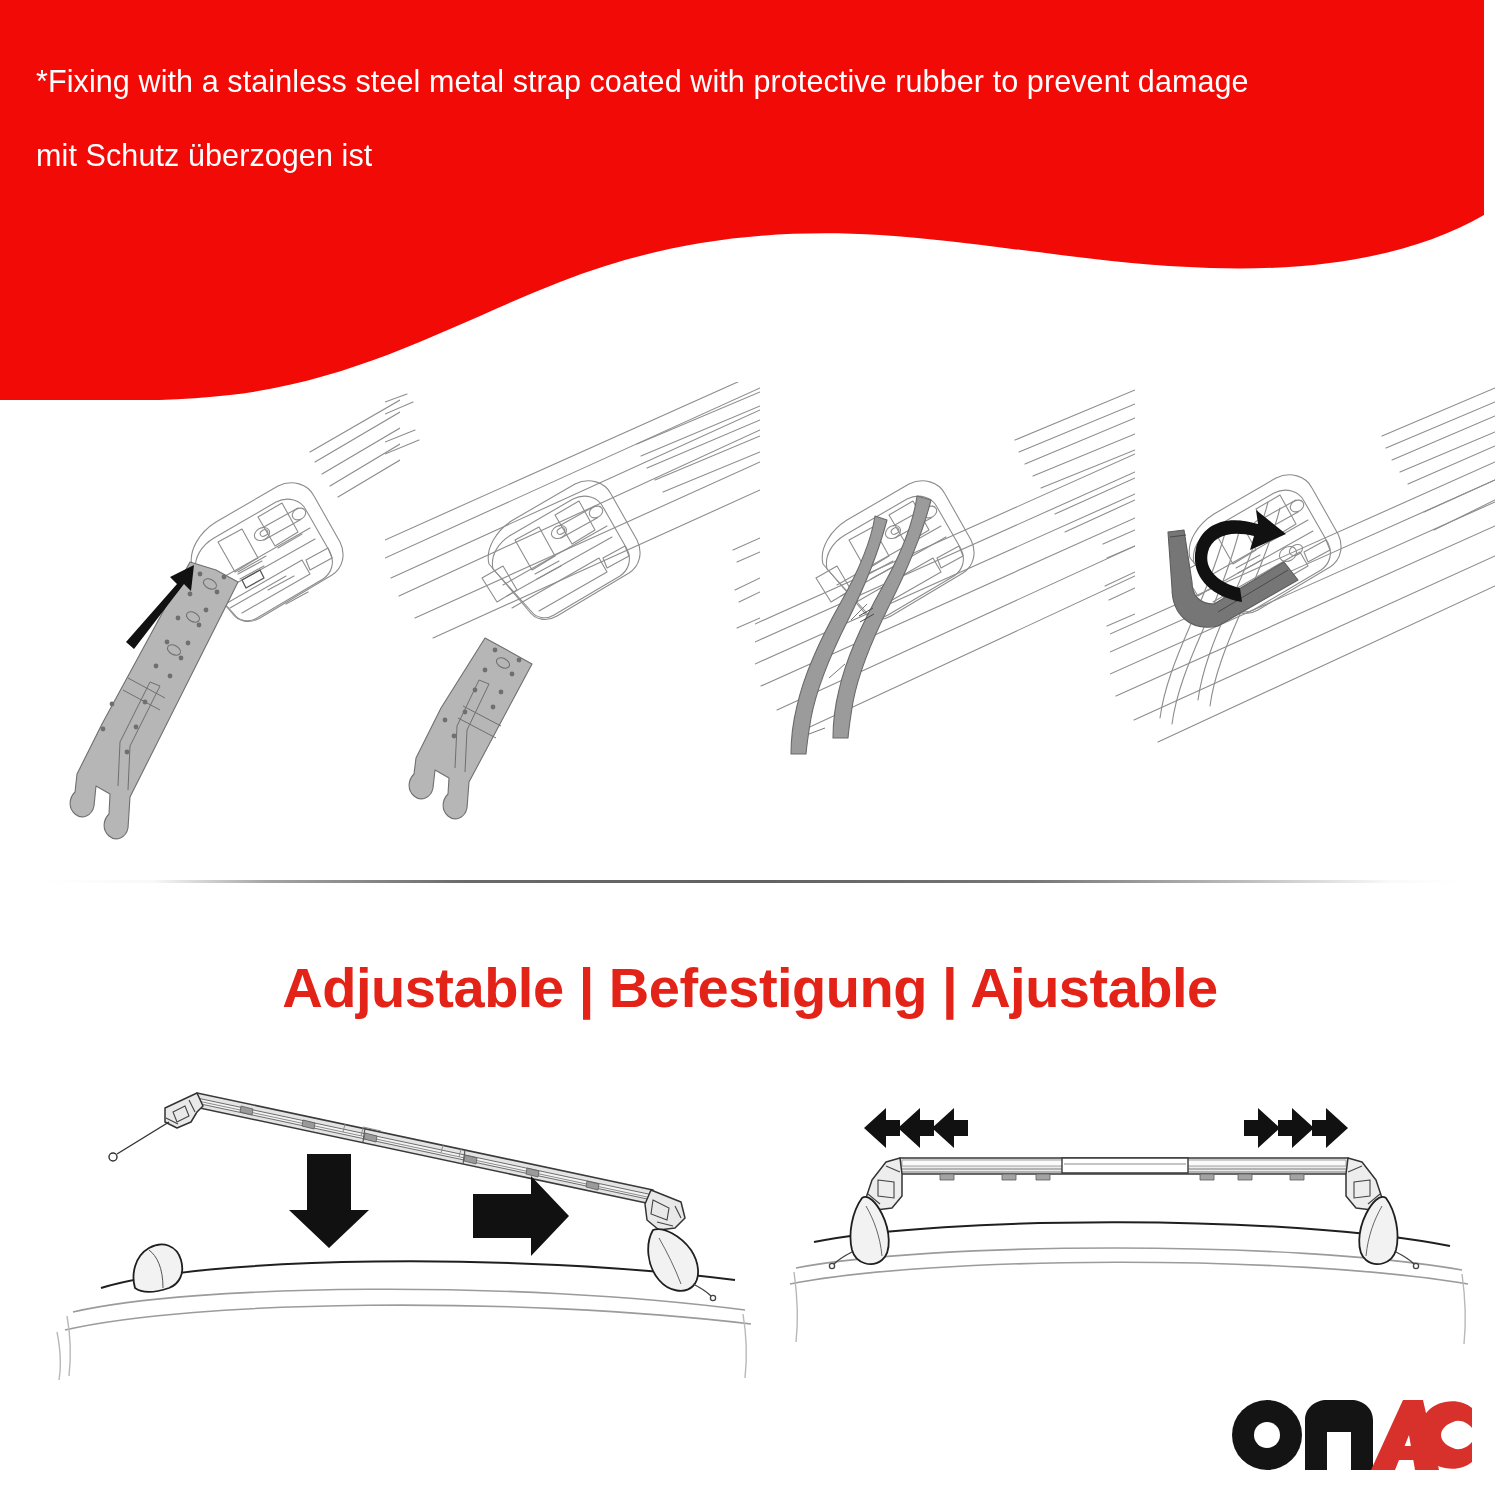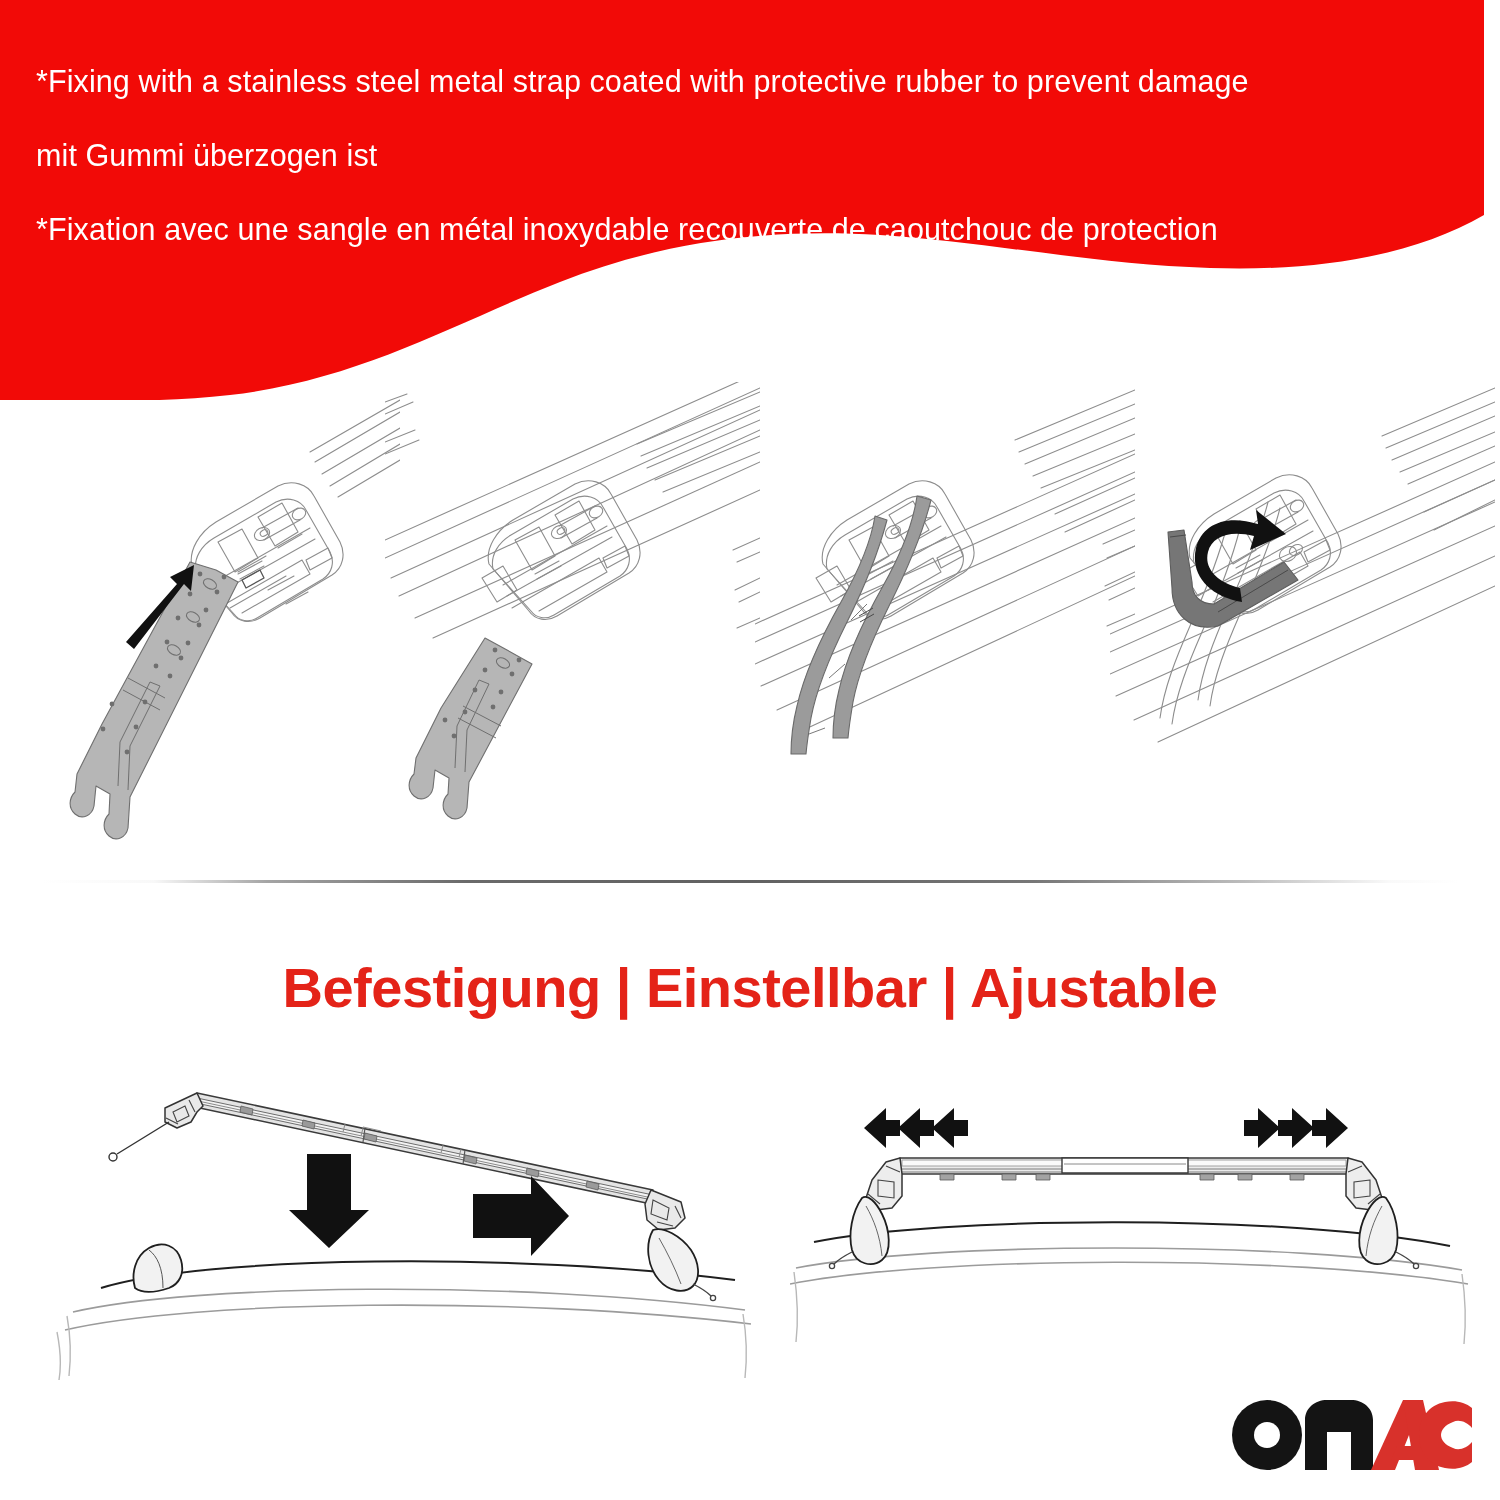--- a/index.html
+++ b/index.html
@@ -87,22 +87,21 @@
     <svg width="1500" height="400" viewBox="0 0 1500 400" preserveAspectRatio="none">
       <path d="M0,0 L1500,0 L1500,205
                C1430,252 1330,272 1210,268
                C1090,264 990,242 880,235
                C760,228 660,243 560,282
                C455,323 360,380 230,395
                C150,404 70,400 0,400 Z" fill="#F20A07"></path>
     </svg>
     <div class="banner-text">
       <span class="ln">*Fixing with a stainless steel metal strap coated with protective rubber to prevent damage</span>
-      <span class="ln">mit Gummi überzogen ist</span>
-      <span class="ln">*Fixation avec une sangle en métal inoxydable recouverte de caoutchouc de protection</span>
+      <span class="ln">mit Schutz überzogen ist</span>
     </div>
   </div>
 
   <div class="steps">
 
     <div class="step step-1">
       <svg viewBox="0 0 390 470">
         <g fill="none" stroke="#8d8d8d" stroke-width="1.1" stroke-linejoin="round" stroke-linecap="round">
 
           <path d="M300,70 L390,18"></path>
@@ -431,21 +430,21 @@
                    C106,200 94,186 98,170
                    C102,154 120,148 144,154
                    L140,168 L176,152 L146,128 Z" fill="#111111"></path>
         </g>
       </svg>
     </div>
   </div>
 
   <div class="divider"></div>
 
-  <div class="adjustable">Befestigung | Einstellbar | Ajustable</div>
+  <div class="adjustable">Adjustable | Befestigung | Ajustable</div>
 
   <div class="car-row">
 
     <div class="car car-left">
       <svg viewBox="0 0 710 310">
 
         <g stroke="#3a3a3a" stroke-width="1.6" fill="#e4e4e4" stroke-linejoin="round">
           <path d="M152,23 L608,120 L606,134 L150,37 Z"></path>
         </g>
         <g stroke="#6d6d6d" stroke-width="1" fill="#f3f3f3">

